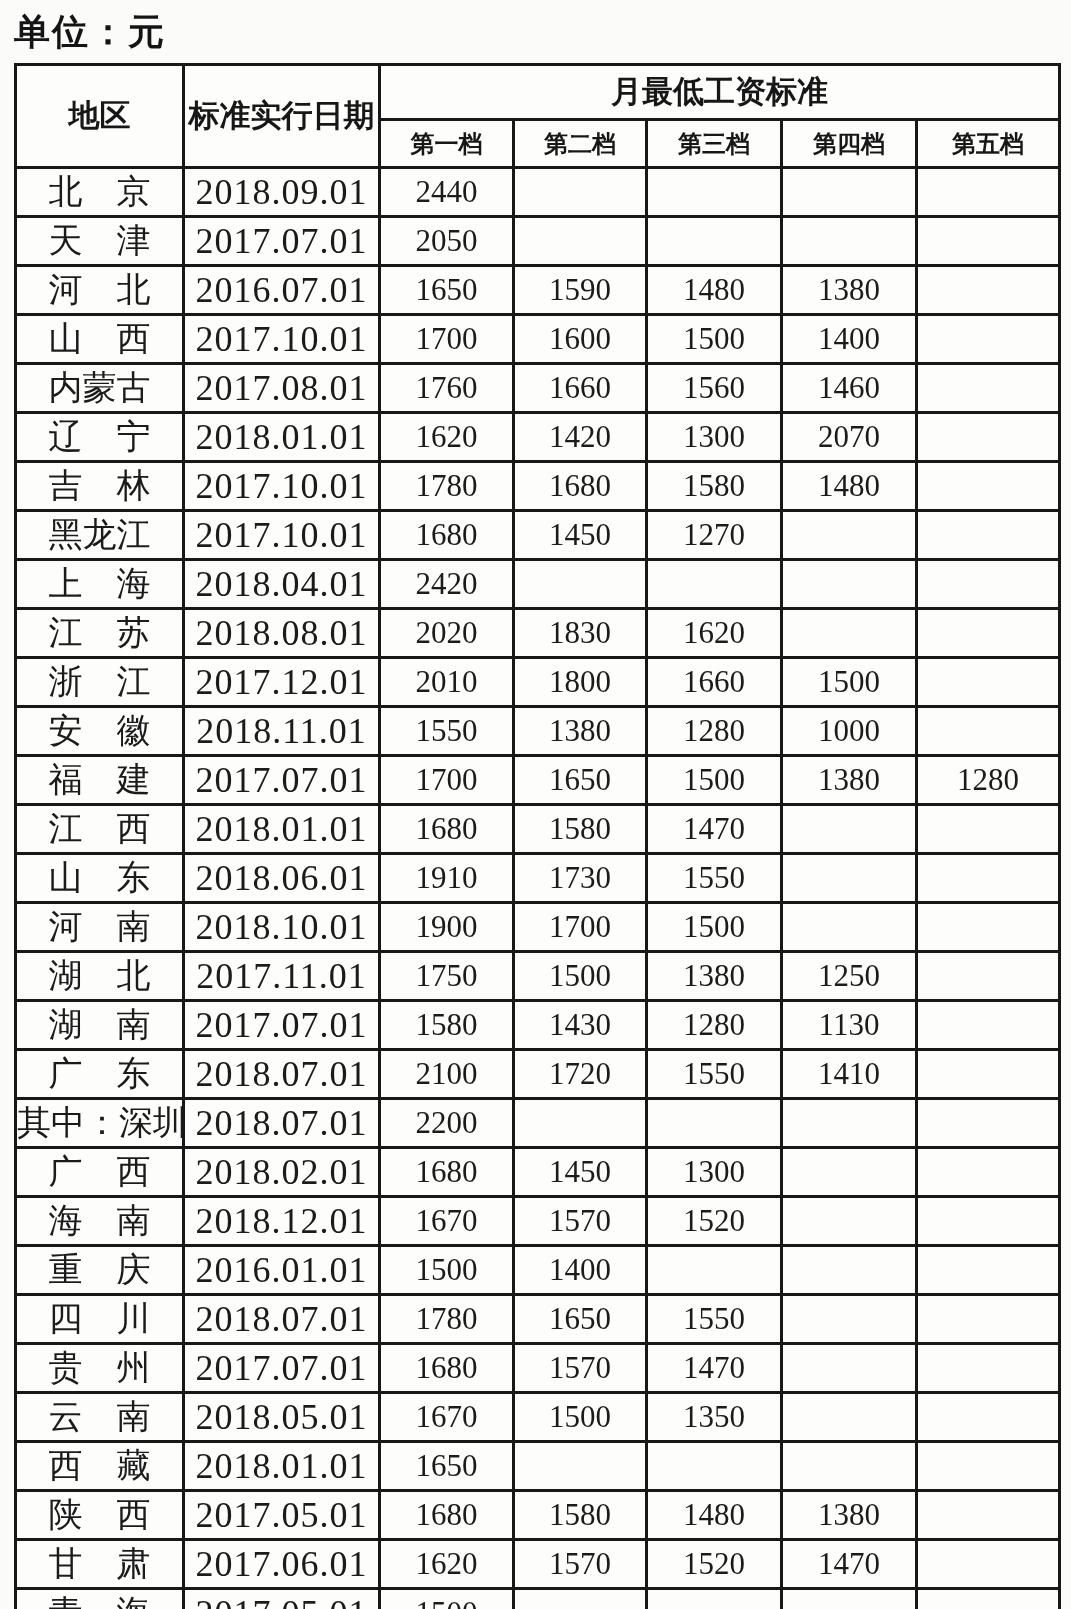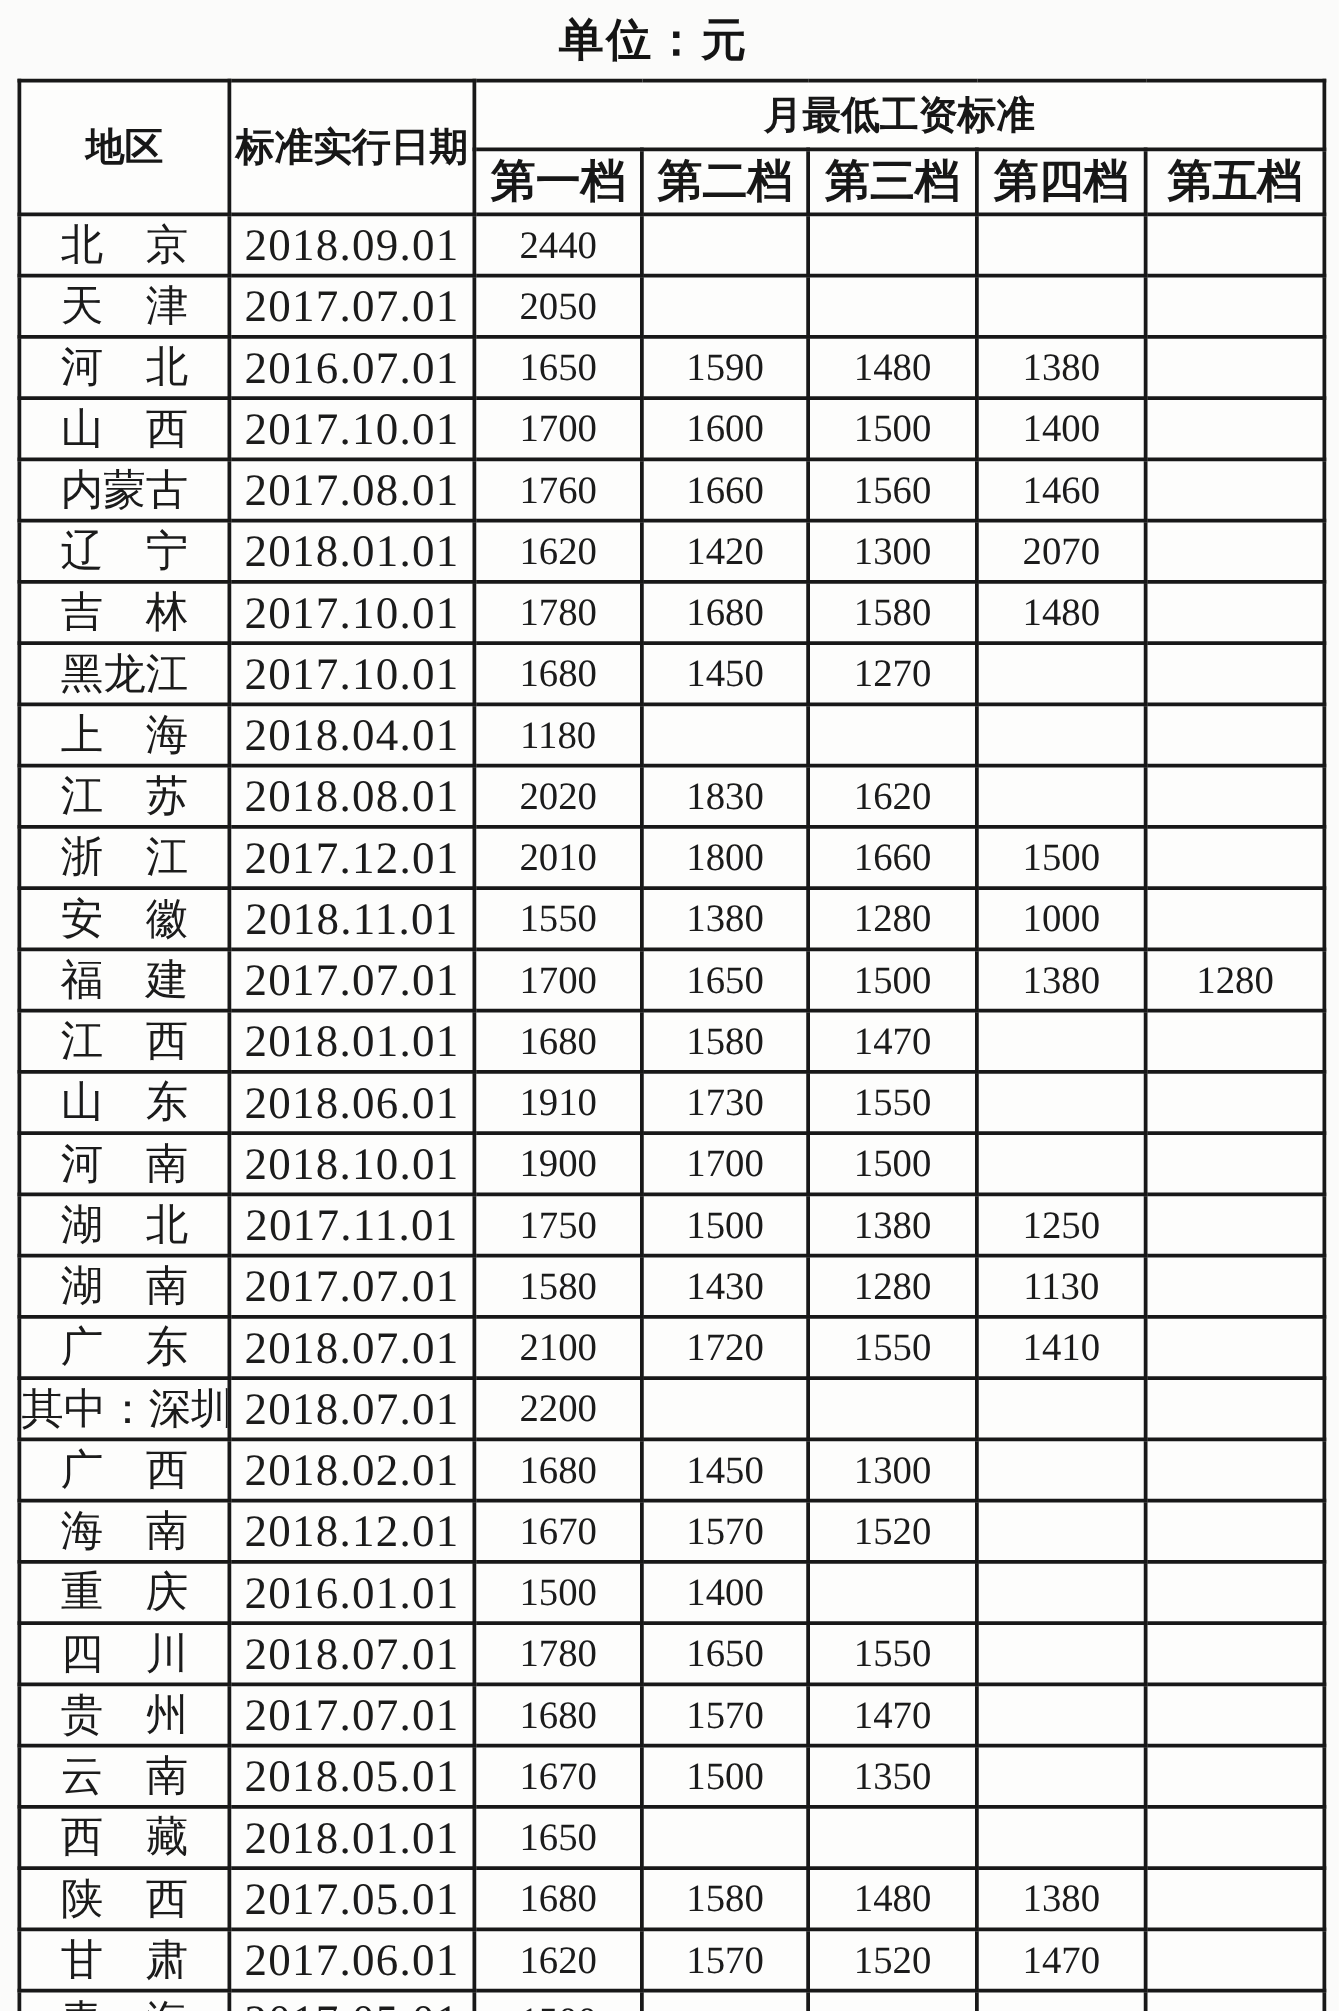--- a/index.html
+++ b/index.html
@@ -15,21 +15,21 @@
     color: #1b1b1b;
     overflow: hidden;
   }
   .sheet {
     position: absolute;
     left: 14px;
     top: 6px;
     width: 1044px;
   }
   .unit-label {
-    text-align: center;
+    text-align: left;
     font-family: "Liberation Sans", "DejaVu Sans", sans-serif;
     font-weight: 700;
     font-size: 36px;
     letter-spacing: 2px;
     padding: 2px 26px 6px 0;
     color: #141414;
   }
   table.wage-table {
     border-collapse: collapse;
     table-layout: fixed;
@@ -57,21 +57,21 @@
     font-family: "Liberation Sans", "DejaVu Sans", sans-serif;
     font-weight: 700;
     font-size: 31px;
     color: #171717;
   }
   .wage-table thead tr.group-row th { height: 52px; }
   .wage-table thead tr.tier-row th {
     height: 45px;
     font-family: "Liberation Serif", "DejaVu Serif", serif;
     font-weight: 600;
-    font-size: 36px;
+    font-size: 24px;
     font-style: oblique 8deg;
   }
   .wage-table tbody td {
     height: 45px;
     font-size: 31px;
   }
   .wage-table tbody td.cell-region {
     font-size: 34px;
     letter-spacing: 0;
   }
@@ -181,21 +181,21 @@
     <td class="cell-date">2017.10.01</td>
     <td class="cell-wage">1680</td>
     <td class="cell-wage">1450</td>
     <td class="cell-wage">1270</td>
     <td class="cell-wage"></td>
     <td class="cell-wage"></td>
   </tr>
         <tr>
     <td class="cell-region">上　海</td>
     <td class="cell-date">2018.04.01</td>
-    <td class="cell-wage">1180</td>
+    <td class="cell-wage">2420</td>
     <td class="cell-wage"></td>
     <td class="cell-wage"></td>
     <td class="cell-wage"></td>
     <td class="cell-wage"></td>
   </tr>
         <tr>
     <td class="cell-region">江　苏</td>
     <td class="cell-date">2018.08.01</td>
     <td class="cell-wage">2020</td>
     <td class="cell-wage">1830</td>

